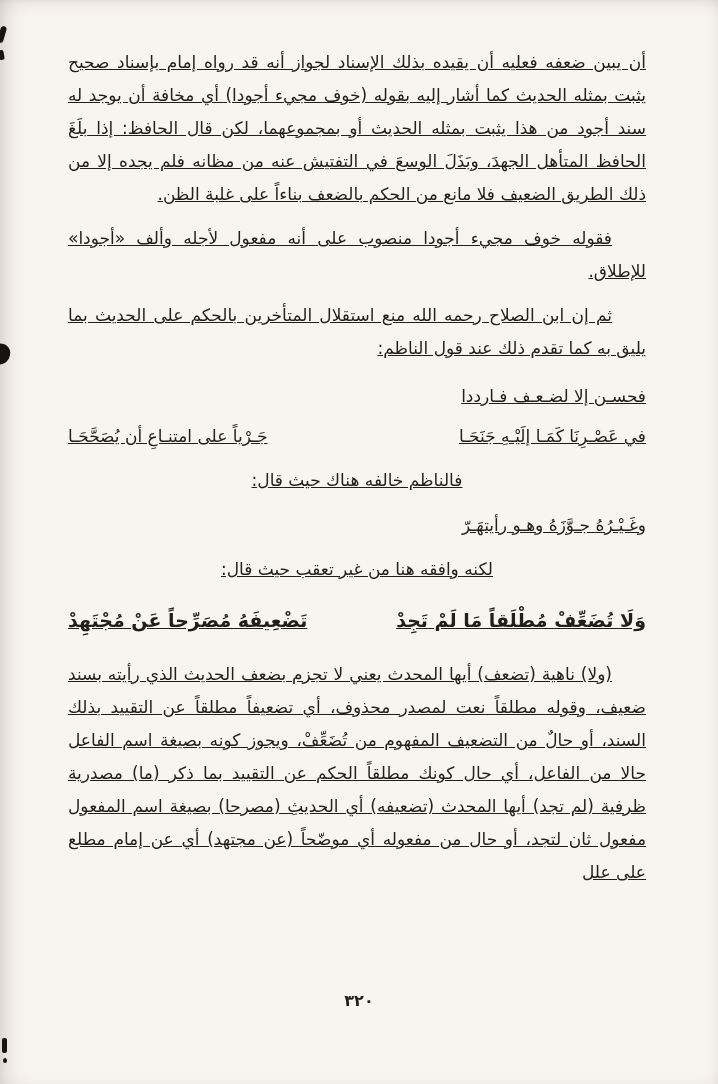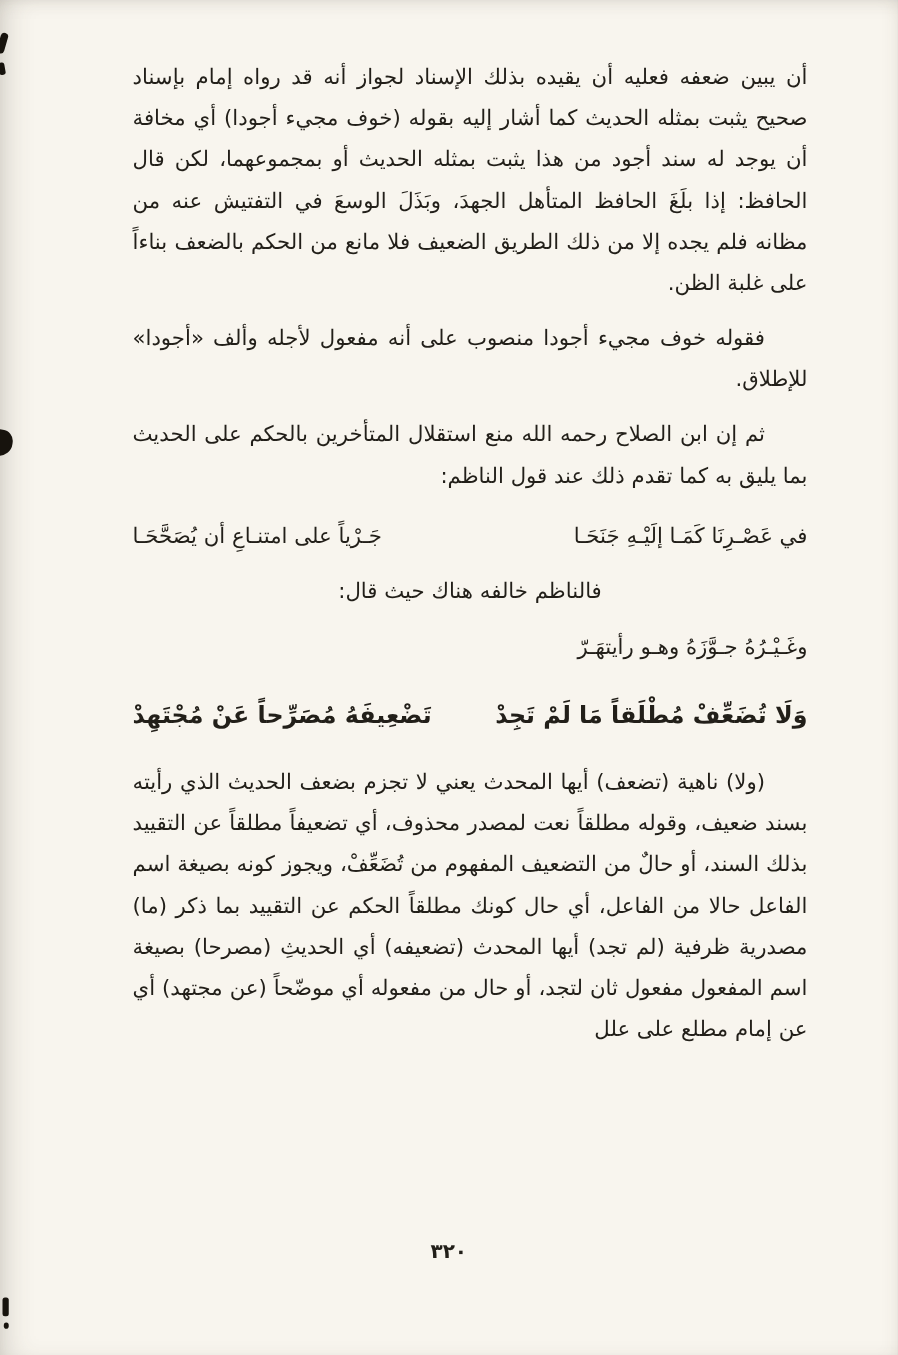--- a/index.html
+++ b/index.html
@@ -11,28 +11,29 @@
     height: 1084px;
     background: #eae7e0;
     overflow: hidden;
   }
   .page {
     position: relative;
     width: 718px;
     height: 1084px;
     box-sizing: border-box;
     background: #f8f5ee;
-    padding: 46px 72px 0 106px;
+    padding: 46px 72px 0 68px;
     direction: rtl;
     font-family: "DejaVu Sans", sans-serif;
     color: #221f19;
     overflow: hidden;
     box-shadow: inset 16px 0 26px -16px rgba(70,62,48,.28),
                 inset -8px 0 18px -12px rgba(70,62,48,.14),
                 inset 0 10px 20px -14px rgba(70,62,48,.18);
+    text-decoration: underline;
   }
   .para {
     font-size: 17px;
     line-height: 33px;
     text-align: justify;
     margin: 0 0 11px 0;
   }
   .indent { text-indent: 34px; }
   .transition {
     text-indent: 0;
@@ -87,35 +88,37 @@
   <div class="content">
 
     <p class="para">أن يبين ضعفه فعليه أن يقيده بذلك الإسناد لجواز أنه قد رواه إمام بإسناد صحيح يثبت بمثله الحديث كما أشار إليه بقوله (خوف مجيء أجودا) أي مخافة أن يوجد له سند أجود من هذا يثبت بمثله الحديث أو بمجموعهما، لكن قال الحافظ: إذا بلَغَ الحافظ المتأهل الجهدَ، وبَذَلَ الوسعَ في التفتيش عنه من مظانه فلم يجده إلا من ذلك الطريق الضعيف فلا مانع من الحكم بالضعف بناءاً على غلبة الظن.</p>
 
     <p class="para indent">فقوله خوف مجيء أجودا منصوب على أنه مفعول لأجله وألف «أجودا» للإطلاق.</p>
 
     <p class="para indent">ثم إن ابن الصلاح رحمه الله منع استقلال المتأخرين بالحكم على الحديث بما يليق به كما تقدم ذلك عند قول الناظم:</p>
 
     <div class="couplet">
       <div class="verse-line">
+        <span class="hemistich">فحسـن إلا لضـعـف فـارددا</span>
       </div>
       <div class="verse-line">
         <span class="hemistich">في عَصْـرِنَا كَمَـا إلَيْـهِ جَنَحَـا</span>
         <span class="hemistich">جَـرْياً على امتنـاعِ أن يُصَحَّحَـا</span>
       </div>
     </div>
 
     <p class="para transition">فالناظم خالفه هناك حيث قال:</p>
 
     <div class="couplet">
       <div class="verse-line">
         <span class="hemistich">وغَـيْـرُهُ جـوَّزَهُ وهـو رأيتهَـرّ</span>
       </div>
     </div>
 
+    <p class="para transition">لكنه وافقه هنا من غير تعقب حيث قال:</p>
 
     <div class="couplet matn">
       <div class="verse-line">
         <span class="hemistich">وَلَا تُضَعِّفْ مُطْلَقاً مَا لَمْ تَجِدْ</span>
         <span class="hemistich">تَضْعِيفَهُ مُصَرِّحاً عَنْ مُجْتَهِدْ</span>
       </div>
     </div>
 
     <p class="para indent">(ولا) ناهية (تضعف) أيها المحدث يعني لا تجزم بضعف الحديث الذي رأيته بسند ضعيف، وقوله مطلقاً نعت لمصدر محذوف، أي تضعيفاً مطلقاً عن التقييد بذلك السند، أو حالٌ من التضعيف المفهوم من تُضَعِّفْ، ويجوز كونه بصيغة اسم الفاعل حالا من الفاعل، أي حال كونك مطلقاً الحكم عن التقييد بما ذكر (ما) مصدرية ظرفية (لم تجد) أيها المحدث (تضعيفه) أي الحديثِ (مصرحا) بصيغة اسم المفعول مفعول ثان لتجد، أو حال من مفعوله أي موضّحاً (عن مجتهد) أي عن إمام مطلع على علل</p>
 

